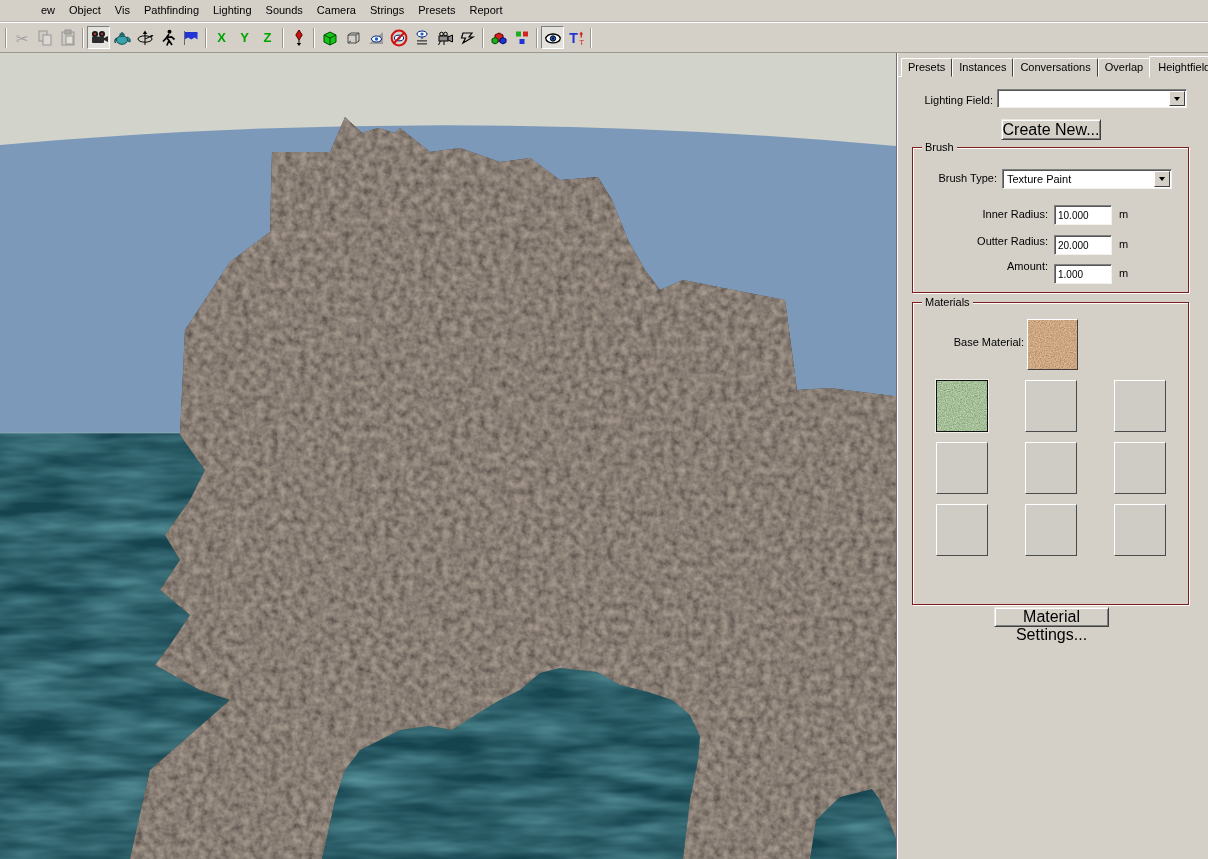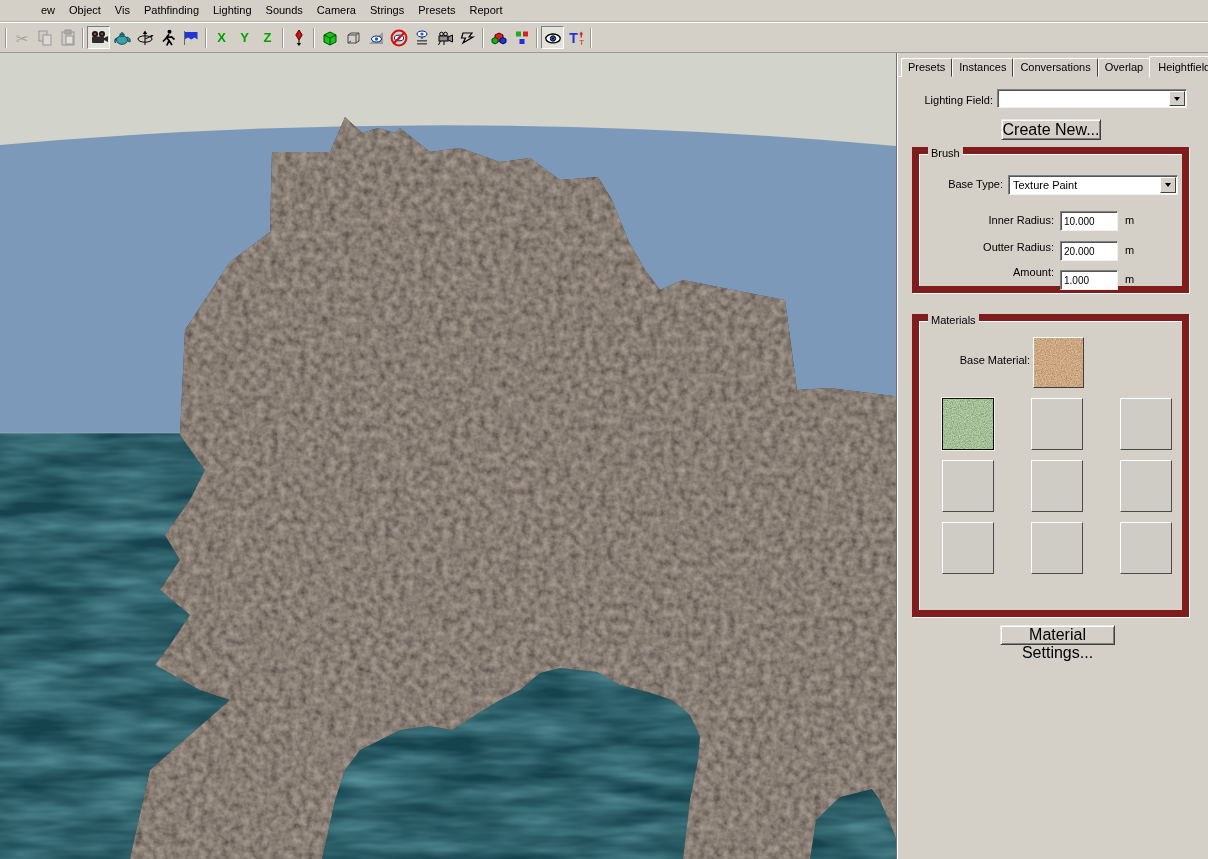--- a/index.html
+++ b/index.html
@@ -54,24 +54,24 @@
                  border-top:4px solid #000; }
   .cf-combo { left:99px; top:36px; width:190px; height:19px; }
   .bt-combo { left:89px; top:21px; width:170px; height:20px; }
 
   .btn { position:absolute; background:#d4d0c8; border:1px solid; border-color:#e9e7e1 #404040 #404040 #e9e7e1;
          box-shadow:inset 1px 1px 0 #fff, inset -1px -1px 0 #808080;
          font-family:Liberation Sans, sans-serif; font-size:16px; color:#000; }
   .create-btn { left:103px; top:66px; width:100px; height:21px; }
   .settings-btn { left:81px; top:265px; width:115px; height:20px;margin-top:39px; }
 
-  .group { position:absolute; border:7px solid #7f1d1d; box-shadow:inset 1px 1px 0 #fff, 1px 1px 0 #fff; }
+  .group { position:absolute; border:1px solid #7f1d1d; box-shadow:inset 1px 1px 0 #fff, 1px 1px 0 #fff; }
   .legend { position:absolute; top:-7px; left:9px; background:#d4d0c8; padding:0 3px; line-height:12px; }
   .brush-group { left:14px; top:94px; width:277px; height:146px; }
-  .materials-group { left:14px; top:261px; width:277px; height:303px; }
+  .materials-group { left:14px; top:249px; width:277px; height:303px; }
   .bt-lbl { left:4px; top:24px; width:80px; }
   .bf-row .lbl { width:130px; left:5px; }
   .edit { position:absolute; left:141px; width:58px; height:20px; background:#fff;
           border:1px solid; border-color:#808080 #f2f1ec #f2f1ec #808080; box-shadow:inset 1px 1px 0 #555;
           font-family:"Liberation Sans",sans-serif; font-size:10px; padding:1px 0 0 3px; }
   .unit { position:absolute; left:206px; }
 
   .bm-lbl { left:6px; top:33px; width:105px; }
   .base-swatch { position:absolute; left:114px; top:16px; width:51px; height:51px;
                  border:1px solid; border-color:#fff #404040 #404040 #fff; background:#a0734a; }
@@ -371,21 +371,21 @@
         <span class="combo-text"></span>
         <span class="combo-btn">
           <span class="combo-arrow"></span>
         </span>
       </div>
 
       <button class="btn create-btn">Create New...</button>
 
       <div class="group brush-group">
         <span class="legend">Brush</span>
-        <span class="lbl bt-lbl">Base Type:</span>
+        <span class="lbl bt-lbl">Brush Type:</span>
         <div class="combo bt-combo">
           <span class="combo-text">Texture Paint</span>
           <span class="combo-btn">
             <span class="combo-arrow"></span>
           </span>
         </div>
         <div id="brush-fields">
             <div class="bf-row">
               <span class="lbl" style="top: 60px;">Inner Radius:</span>
               <input class="edit" value="10.000" style="top: 57px;">

